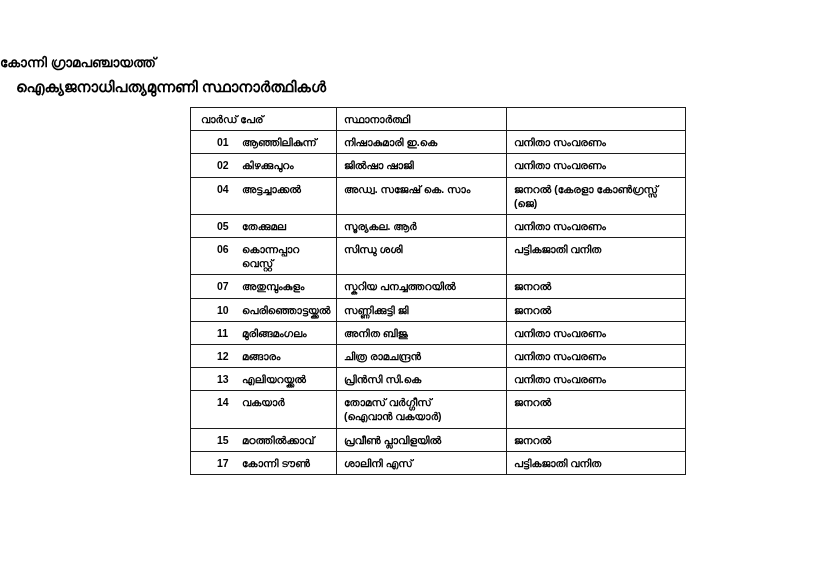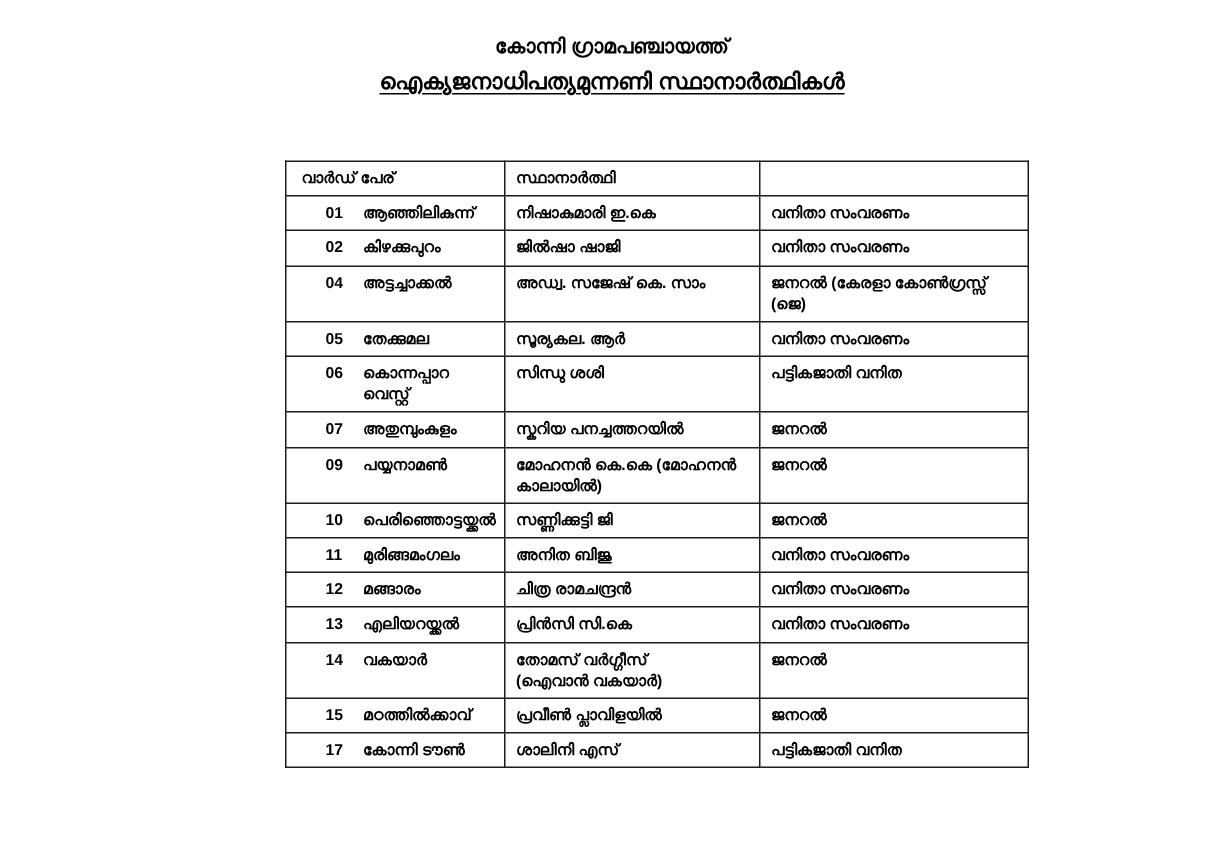--- a/index.html
+++ b/index.html
@@ -1,25 +1,25 @@
 <!DOCTYPE html>
 <html><head>
 <meta charset="utf-8">
 <style>
   html,body{margin:0;padding:0;}
   body{
     width:816px;height:565px;background:#ffffff;
     font-family:"Liberation Sans",sans-serif;color:#000;
     position:relative;overflow:hidden;
   }
-  .titles{padding-top:23px;text-align:center;}
+  .titles{padding-top:55px;}
   .doc-title{font-size:13.5px;font-weight:700;margin:0;}
   .doc-subtitle{
-    font-size:15px;font-weight:700;margin:7px 0 0 0;
-    text-decoration:underline;text-underline-offset:3px;
+    font-size:15px;font-weight:700;margin:7px 0 0 16px;
+    text-underline-offset:3px;
   }
   table.cand{
     position:absolute;left:190px;top:107px;width:447px;
     border-collapse:collapse;table-layout:fixed;
   }
   .cand th,.cand td{
     border:1px solid #1c1c1c;
     font-size:10.5px;font-weight:700;line-height:1.35;
     padding:4px 7px 4px 7px;vertical-align:top;text-align:left;
   }
@@ -147,36 +147,20 @@
       <div>സ്കറിയ പനച്ചത്തറയിൽ</div>
       <div class="line2"></div>
     </td>
     <td class="col-res">
       <div>ജനറൽ</div>
       <div class="line2"></div>
     </td>
   </tr>
 
 
-  <tr>
-    <td class="col-ward ward-cell">
-      <div class="cellflex">
-        <span class="row-no">09</span>
-        <span class="ward-name">പയ്യനാമൺ</span>
-      </div>
-    </td>
-    <td class="col-cand">
-      <div>മോഹനൻ കെ.കെ (മോഹനൻ കാലായിൽ)</div>
-      <div class="line2"></div>
-    </td>
-    <td class="col-res">
-      <div>ജനറൽ</div>
-      <div class="line2"></div>
-    </td>
-  </tr>
 
   <tr>
     <td class="col-ward ward-cell">
       <div class="cellflex">
         <span class="row-no">10</span>
         <span class="ward-name">പെരിഞ്ഞൊട്ടയ്ക്കൽ</span>
       </div>
     </td>
     <td class="col-cand">
       <div>സണ്ണിക്കുട്ടി ജി</div>

